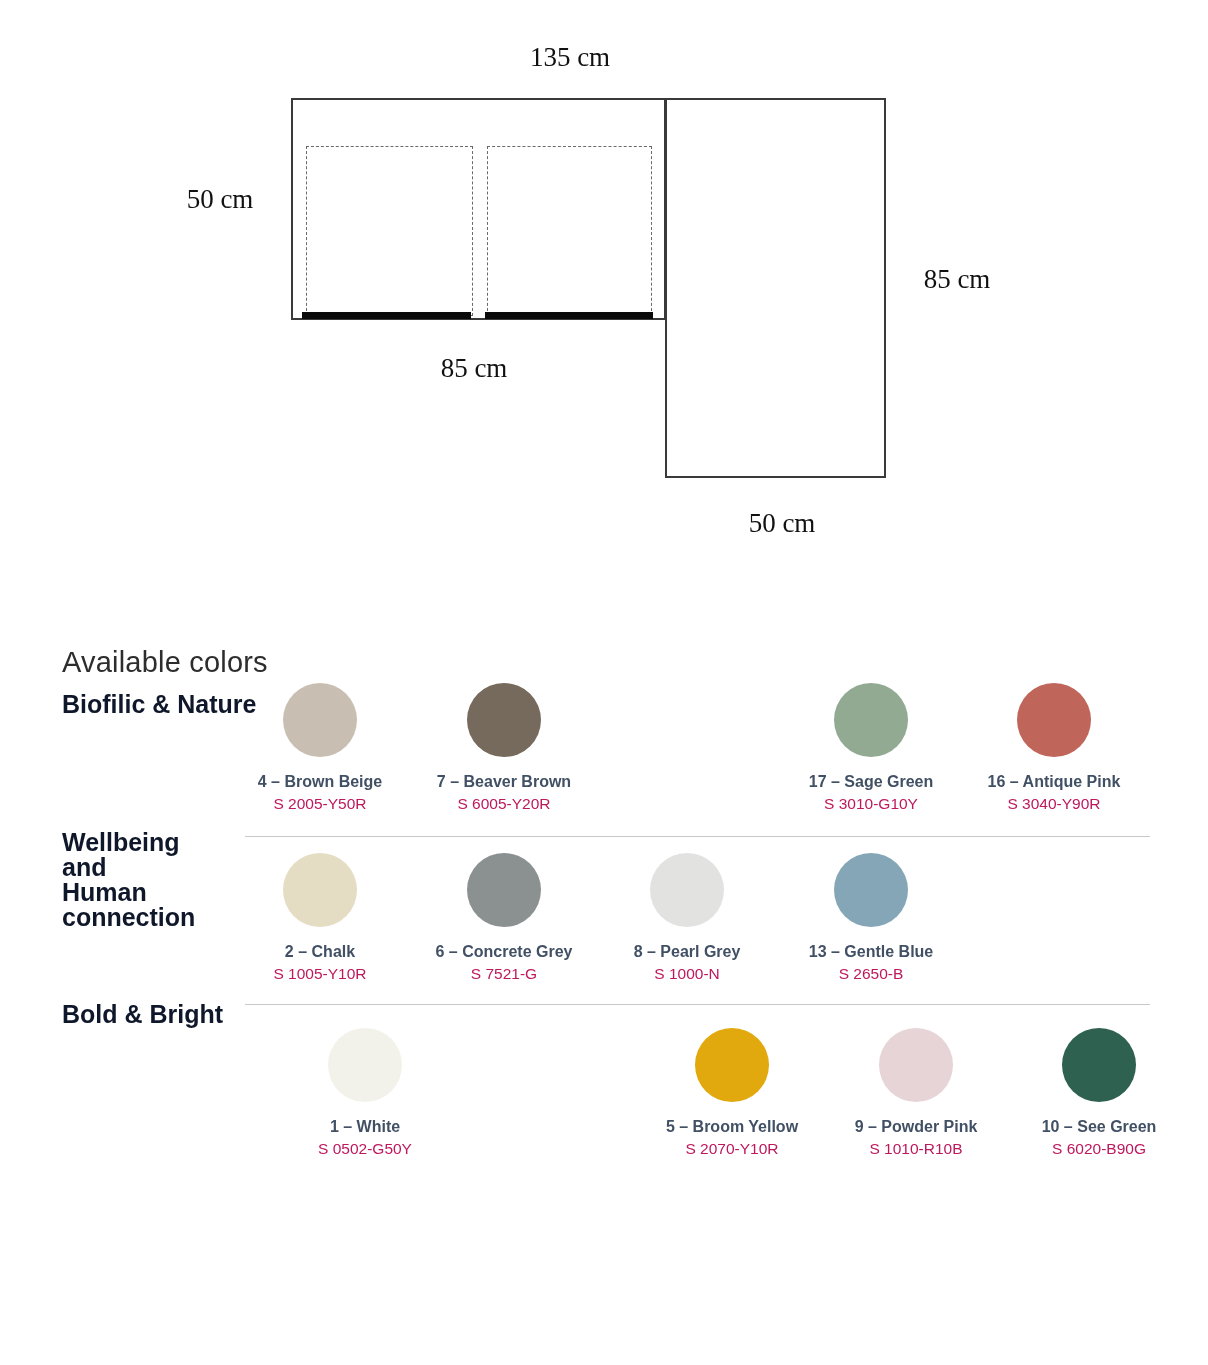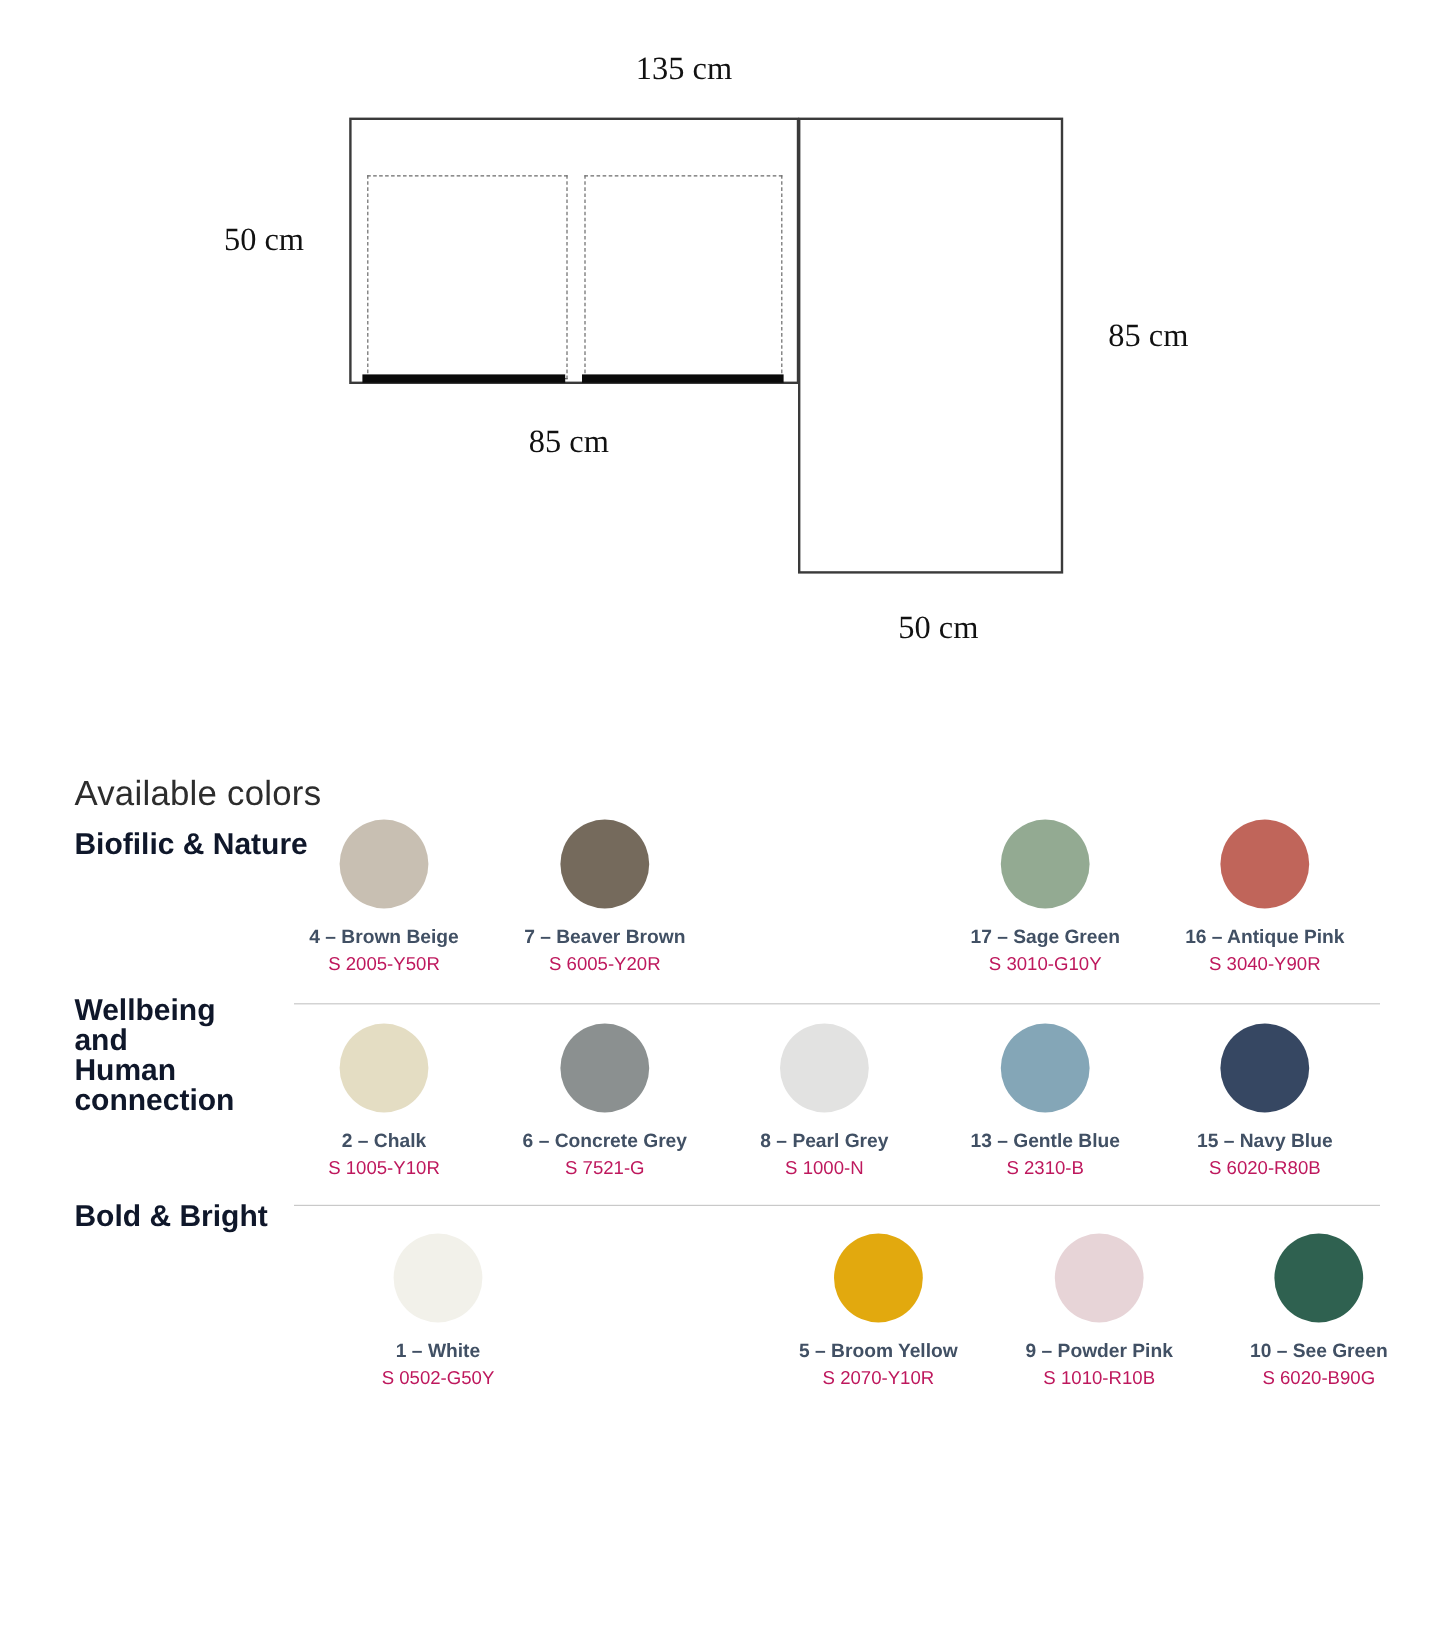--- a/index.html
+++ b/index.html
@@ -107,26 +107,21 @@
       <div class="sw-code">S 7521-G</div>
     </div>
     <div class="cell c2">
       <div class="dot" style="background-color: rgb(226, 226, 225);"></div>
       <div class="sw-name">8 – Pearl Grey</div>
       <div class="sw-code">S 1000-N</div>
     </div>
     <div class="cell c3">
       <div class="dot" style="background-color: rgb(132, 166, 183);"></div>
       <div class="sw-name">13 – Gentle Blue</div>
-      <div class="sw-code">S 2310-B</div>
-    </div>
-    <div class="cell c4">
-      <div class="dot" style="background-color: rgb(54, 71, 98);"></div>
-      <div class="sw-name">15 – Navy Blue</div>
-      <div class="sw-code">S 6020-R80B</div>
+      <div class="sw-code">S 2650-B</div>
     </div>
   </div>
 
   <div class="row row-3">
     <div class="cell c0">
       <div class="dot" style="background-color: rgb(242, 241, 234);"></div>
       <div class="sw-name">1 – White</div>
       <div class="sw-code">S 0502-G50Y</div>
     </div>
     <div class="cell c2">

